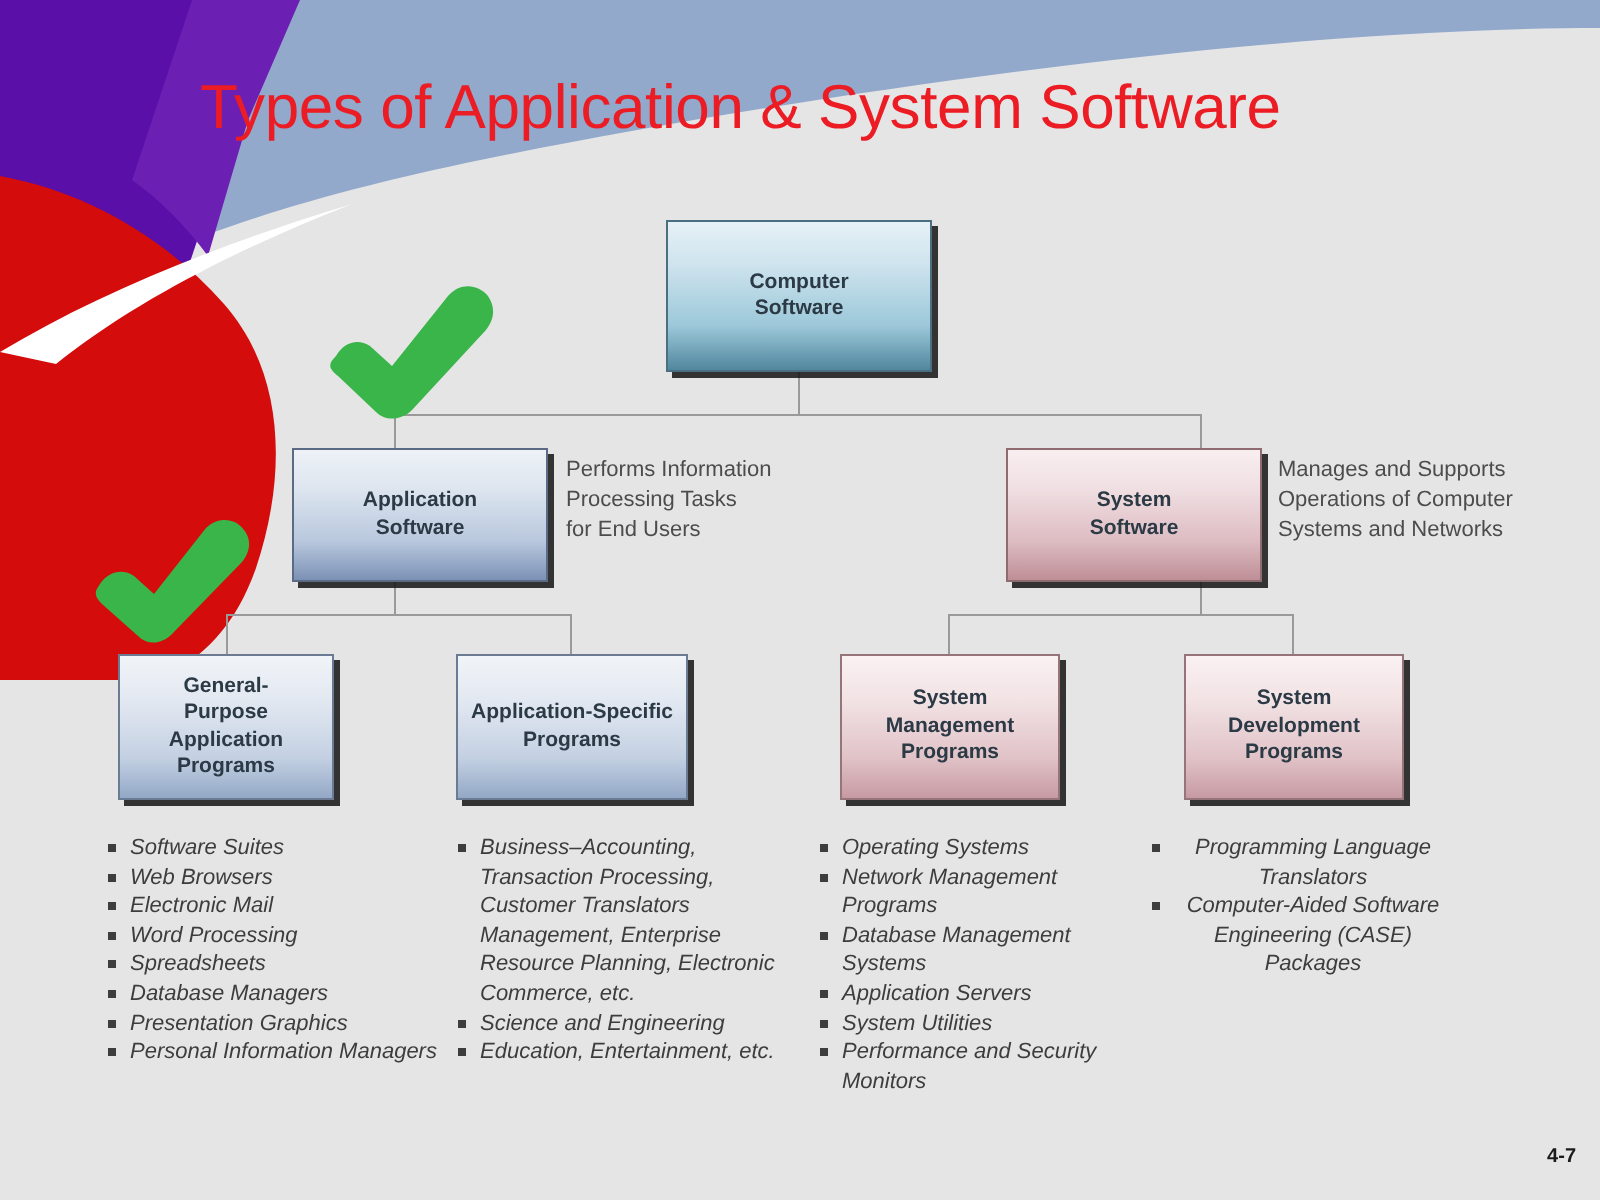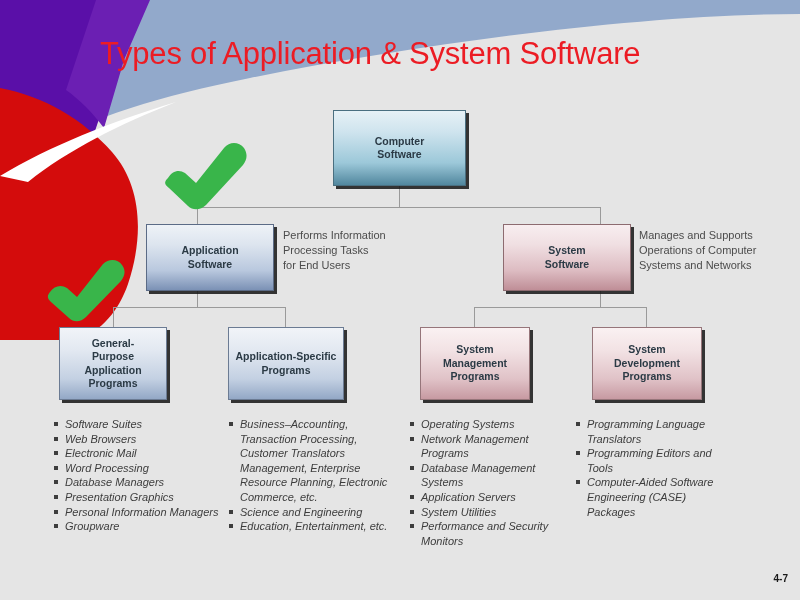--- a/index.html
+++ b/index.html
@@ -193,44 +193,43 @@
 
   <div class="node n-rose2" style="left:592px; top:327px; width:110px; height:73px;">
     <span class="lbl">System<br>Development<br>Programs</span>
   </div>
 
   <div class="blist" id="list-1" style="left:54px; top:417px; width:165px;">
       <div class="bi">Software Suites</div>
       <div class="bi">Web Browsers</div>
       <div class="bi">Electronic Mail</div>
       <div class="bi">Word Processing</div>
+      <div class="bi">Spreadsheets</div>
       <div class="bi">Database Managers</div>
       <div class="bi">Presentation Graphics</div>
       <div class="bi">Personal Information Managers</div>
-      <div class="bi">Groupware</div>
     </div>
 
   <div class="blist" id="list-2" style="left:229px; top:417px; width:165px;">
       <div class="bi">Business–Accounting, Transaction Processing, Customer Translators Management, Enterprise Resource Planning, Electronic Commerce, etc.</div>
       <div class="bi">Science and Engineering</div>
       <div class="bi">Education, Entertainment, etc.</div>
     </div>
 
   <div class="blist" id="list-3" style="left:410px; top:417px; width:160px;">
       <div class="bi">Operating Systems</div>
       <div class="bi">Network Management Programs</div>
       <div class="bi">Database Management Systems</div>
       <div class="bi">Application Servers</div>
       <div class="bi">System Utilities</div>
       <div class="bi">Performance and Security Monitors</div>
     </div>
 
-  <div class="blist" id="list-4" style="left:576px; top:417px; width:150px;">
+  <div class="blist" id="list-4" style="left:576px; top:417px; width:150px;text-align:center;">
       <div class="bi">Programming Language Translators</div>
-      <div class="bi">Programming Editors and Tools</div>
       <div class="bi">Computer-Aided Software Engineering (CASE) Packages</div>
     </div>
 
   <svg class="check" style="left:158px; top:140px;" width="92" height="70" viewBox="0 0 92 70">
     <path d="M10,38 C14,31 21,29 27,33 L38,43 L66,8 C72,1 81,2 86,8 C90,14 89,20 85,25 L48,65 C43,70 35,71 30,66 L11,48 C6,44 6,42 10,38 Z" fill="#39b54a"></path>
   </svg>
 
   <svg class="check" style="left:42px; top:258px;" width="86" height="64" viewBox="0 0 86 64">
     <path d="M8,34 C12,28 19,26 25,30 L35,39 L61,6 C67,0 76,1 80,7 C84,12 83,18 79,23 L44,59 C39,64 32,65 27,60 L9,44 C5,40 5,38 8,34 Z" fill="#39b54a"></path>
   </svg>

